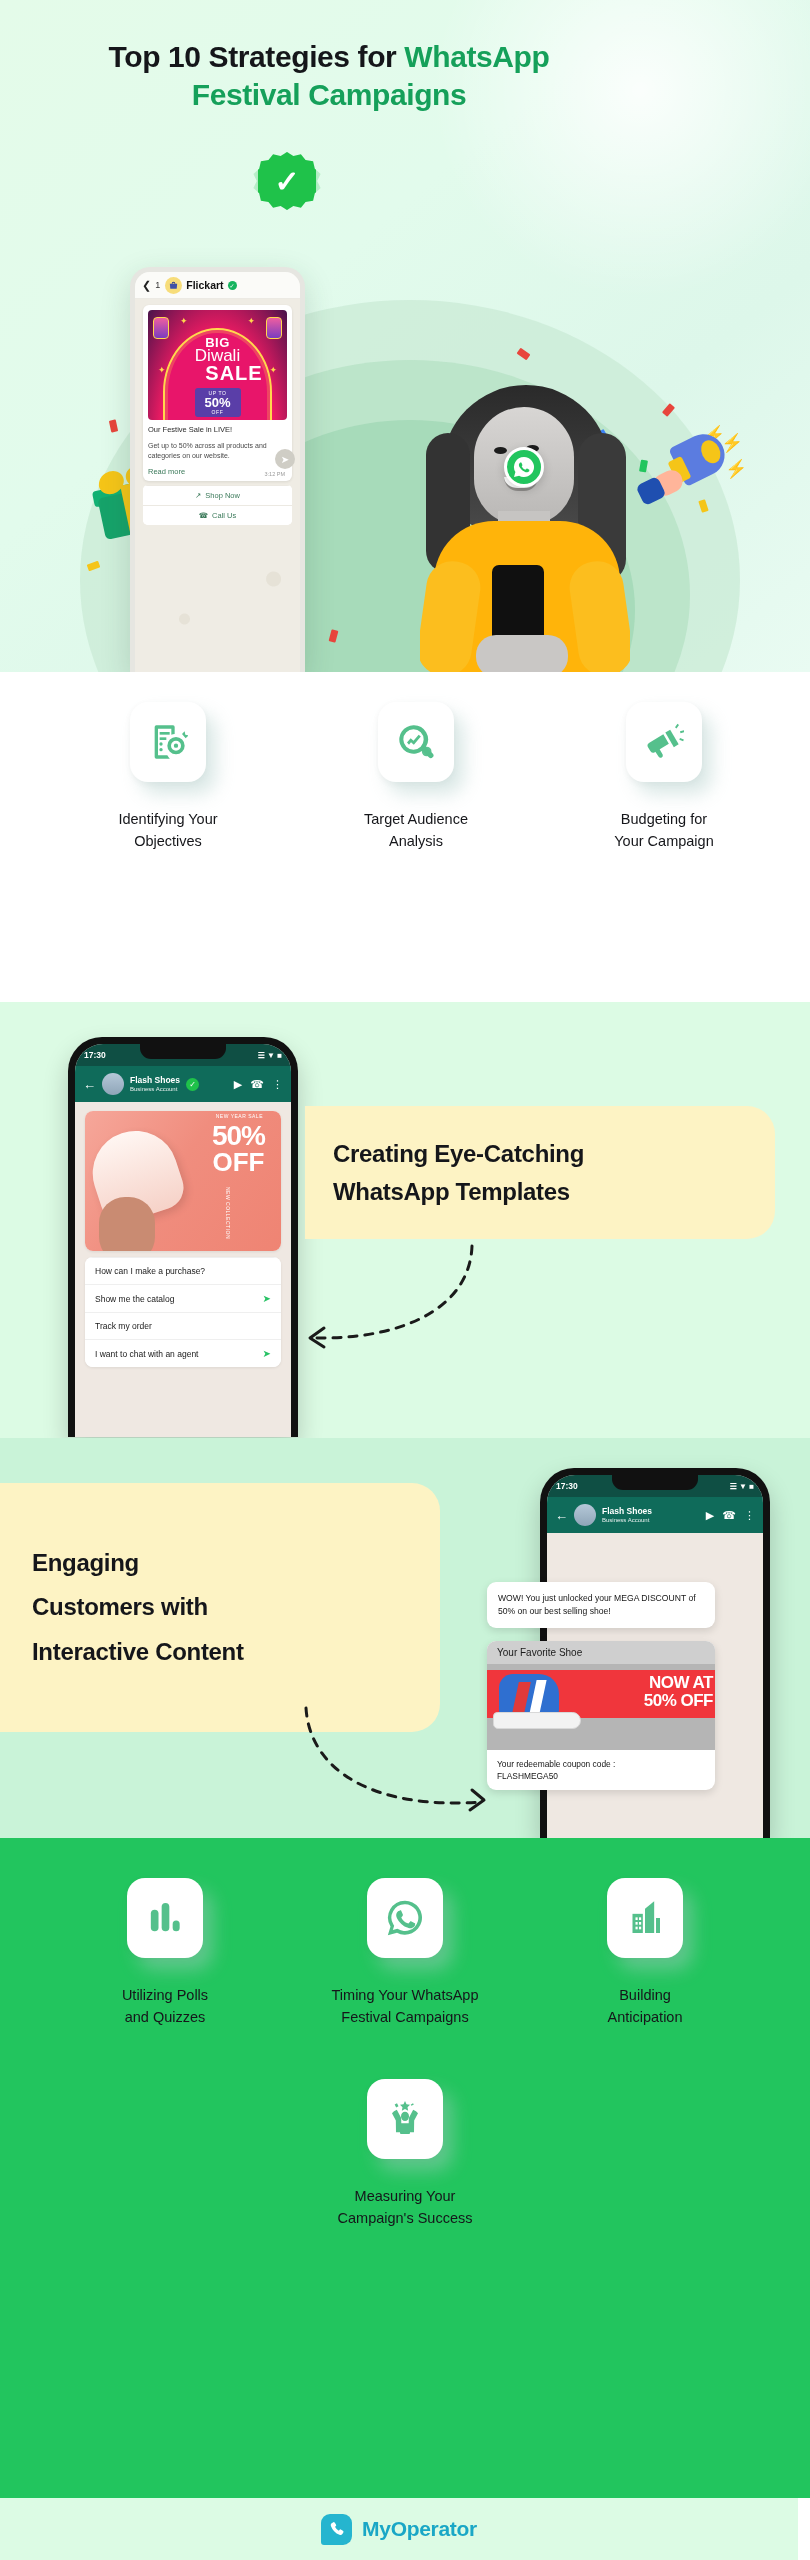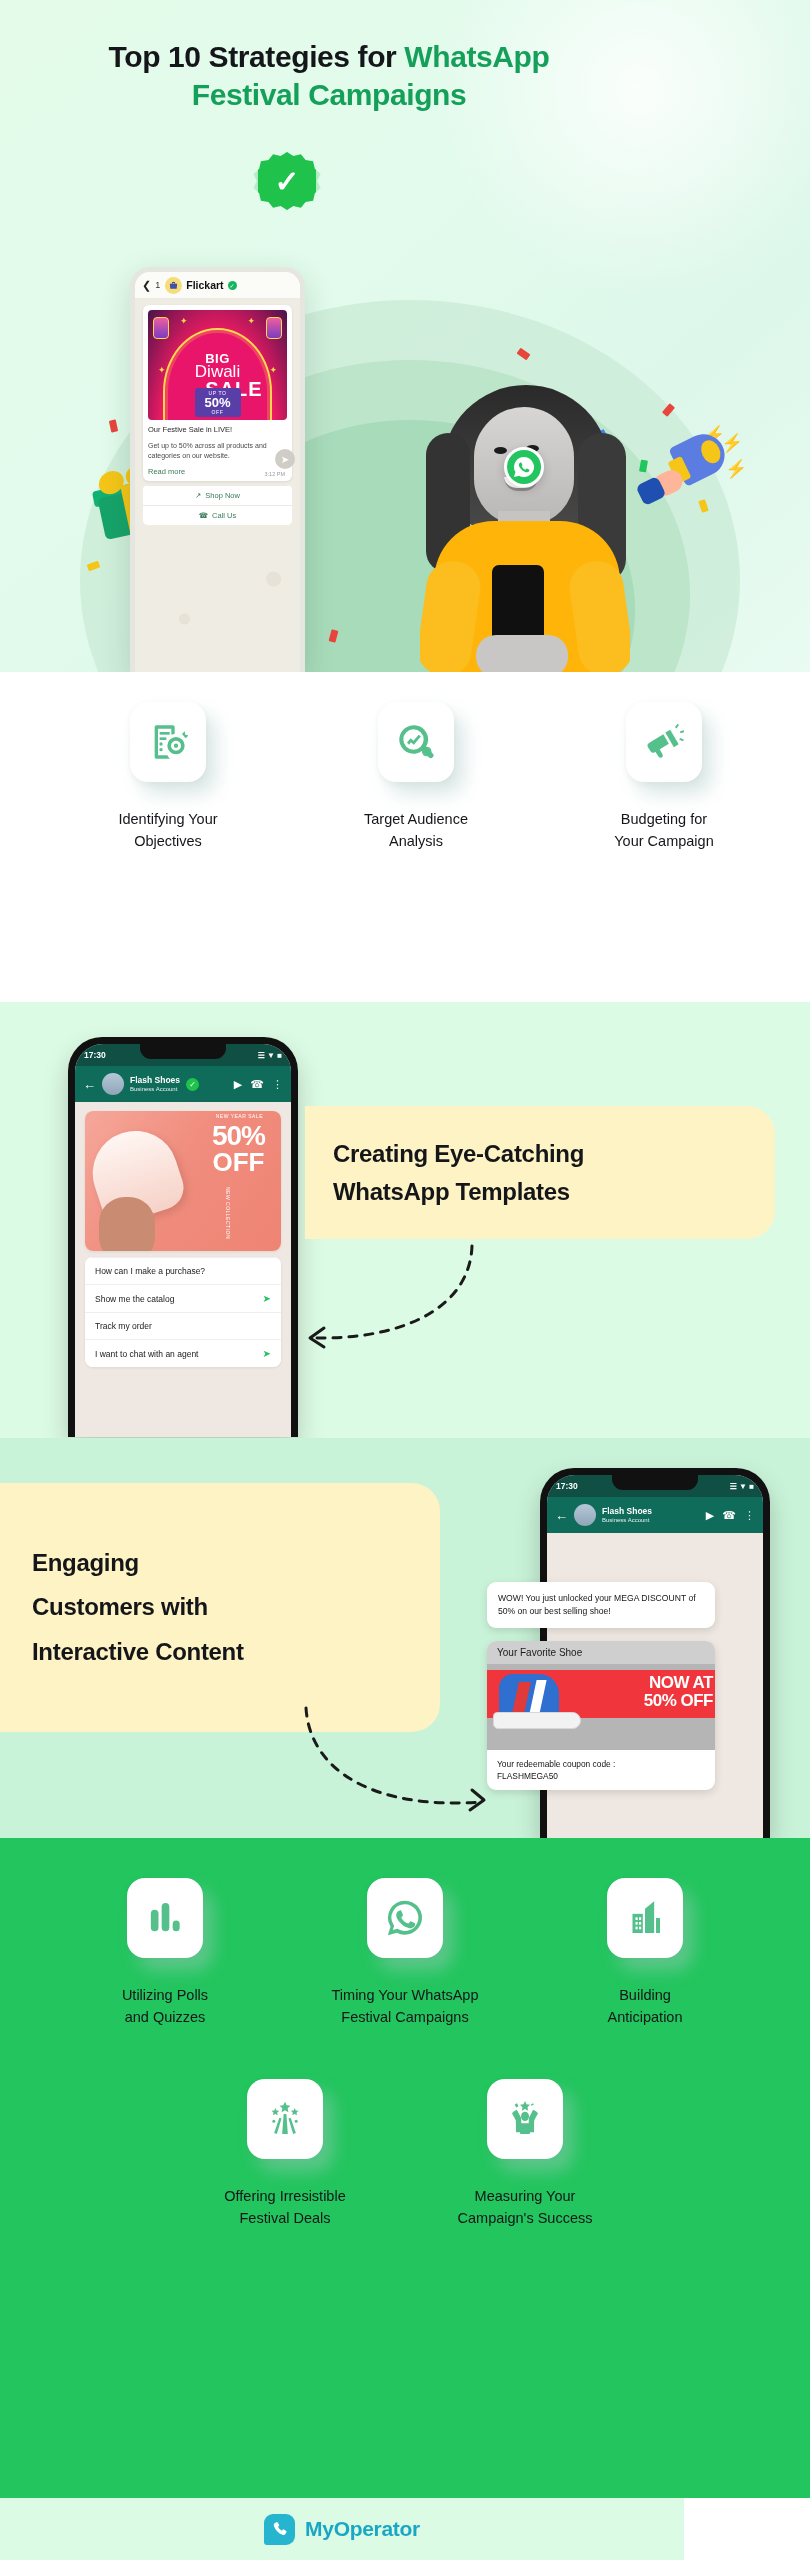--- a/index.html
+++ b/index.html
@@ -74,21 +74,21 @@
     background:#e8156a; border:2px solid #ffd84d;
     border-radius:50% 50% 8px 8px / 62% 62% 8px 8px;
     box-shadow:inset 0 0 0 3px rgba(255,216,77,.25);
   }
   .diwali .lamp{ position:absolute; width:16px; height:22px; border-radius:4px;
      background:linear-gradient(#ef5ea0,#7a3cc0); border:1.5px solid #ffd84d; }
   .diwali .lamp.l{ left:5px; top:7px; }
   .diwali .lamp.r{ right:5px; top:7px; }
   .diwali .spark{ position:absolute; color:#ffd84d; font-size:9px; }
   .dw-txt{ position:absolute; left:0; right:0; top:26px; text-align:center; color:#fff; line-height:1; }
-  .dw-big{ font-size:13px; font-weight:bold; letter-spacing:.5px;margin-top:16px; }
+  .dw-big{ font-size:13px; font-weight:bold; letter-spacing:.5px; }
   .dw-diwali{ font-size:17px; margin-top:-2px; font-weight:400;}
   .dw-sale{ font-size:20px; font-weight:bold; letter-spacing:1px; margin-top:-1px;padding-left:33px;}
   .dw-badge{ position:absolute; left:50%; transform:translateX(-50%); bottom:3px;
      width:46px; background:#5a3ea8; border-radius:3px; color:#fff; text-align:center; padding:2px 0;}
   .dw-upto{ font-size:5px; letter-spacing:.6px; }
   .dw-50{ font-size:13px; font-weight:bold; line-height:1; }
   .dw-off{ font-size:5px; letter-spacing:.6px; }
   .hp-msg{ font-size:7.5px; color:#2a2a2a; margin-top:5px; line-height:1.45; }
   .hp-msg.small{ font-size:7px; color:#4a4a4a; margin-top:5px;}
   .hp-read{ font-size:7.5px; color:#3b7a5a; margin-top:6px; }
@@ -247,21 +247,21 @@
   .ov-card .img .now{ position:absolute; right:2px; top:10px; color:#fff; font-size:17px; font-weight:bold; letter-spacing:-.5px; line-height:1.05; text-align:right;}
   .ov-card .ft{ padding:8px 10px; font-size:8.4px; color:#161616; line-height:1.45;}
   .curve4{ position:absolute; left:300px; top:268px; width:200px; height:110px;}
 
   
   .sec5{ position:absolute; left:0; top:1838px; width:810px; height:660px; background:#22c55e;}
   .icon-row2{ display:flex; justify-content:center; gap:40px; padding-top:40px;}
   .icon-row3{ display:flex; justify-content:center; gap:40px; padding-top:50px;}
 
   
-  .footer{ position:absolute; left:0; top:2498px; width:684px; height:62px; background:#dcfbe4;
+  .footer{ position:absolute; left:0; top:2498px; width:798px; height:62px; background:#dcfbe4;
            display:flex; align-items:center; justify-content:center; gap:10px;}
   .logo-mark{ width:31px; height:31px; background:#25b5cf; border-radius:9px 9px 9px 3px;
      display:flex; align-items:center; justify-content:center;}
   .logo-mark svg{ width:18px;height:18px; fill:#fff;}
   .logo-txt{ font-size:21px; font-weight:bold; color:#1aa7c6; letter-spacing:-.3px;}
 </style>
 </head>
 <body>
 
 <div class="page">
@@ -611,38 +611,20 @@
           </svg>
         </div>
         <div class="icon-label">
           <span>Building</span><br>
           <span>Anticipation</span>
         </div>
       </div>
     </div>
 
     <div class="icon-row3">
-      <div class="icon-cell">
-        <div class="icon-tile">
-          <svg viewBox="0 0 24 24">
-            <path d="M12 1.6l1 2.1 2.3.3-1.7 1.6.4 2.3-2-1.1-2 1.1.4-2.3-1.7-1.6 2.3-.3z"></path>
-            <path d="M6.2 5.4l.7 1.5 1.6.2-1.2 1.1.3 1.6-1.4-.8-1.4.8.3-1.6L4 7.1l1.6-.2z"></path>
-            <path d="M17.8 5.4l.7 1.5 1.6.2-1.2 1.1.3 1.6-1.4-.8-1.4.8.3-1.6-1.1-1.1 1.6-.2z"></path>
-            <path d="M11.2 9h1.6l.9 12h-3.4z"></path>
-            <path d="M8.6 11.2l1.3.5-2.8 9.3-1.6-.6z"></path>
-            <path d="M15.4 11.2l-1.3.5 2.8 9.3 1.6-.6z"></path>
-            <circle cx="5.3" cy="13.4" r=".9"></circle>
-              <circle cx="18.7" cy="13.4" r=".9"></circle>
-          </svg>
-        </div>
-        <div class="icon-label">
-          <span>Offering Irresistible</span><br>
-          <span>Festival Deals</span>
-        </div>
-      </div>
 
       <div class="icon-cell">
         <div class="icon-tile">
           <svg viewBox="0 0 24 24">
             <path d="M12 1.2l.9 1.9 2.1.3-1.5 1.5.4 2.1-1.9-1-1.9 1 .4-2.1L9 3.4l2.1-.3z"></path>
             <path d="M7.2 2.6l.9 1.7-1.4.8-.9-1.8zM16.8 2.6l.5.7-1.4.8-.5-.7z"></path>
             <ellipse cx="12" cy="10.4" rx="2.4" ry="2.8"></ellipse>
             <path d="M5.4 7.3l1.7-.9 2.6 5 .2 8.6H6.6l-.1-7.1-2.3-4.3z"></path>
             <path d="M18.6 7.3l-1.7-.9-2.6 5-.2 8.6h3.3l.1-7.1 2.3-4.3z"></path>
             <rect x="9" y="14.6" width="6" height="6.4" rx=".6"></rect>

